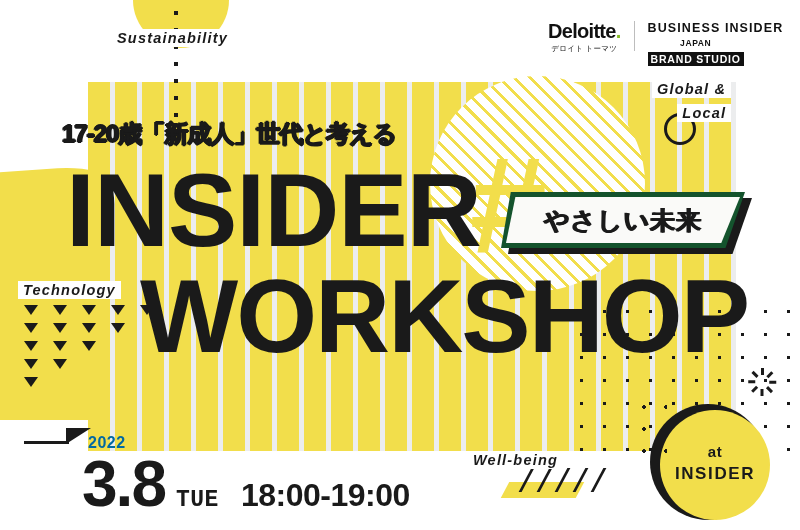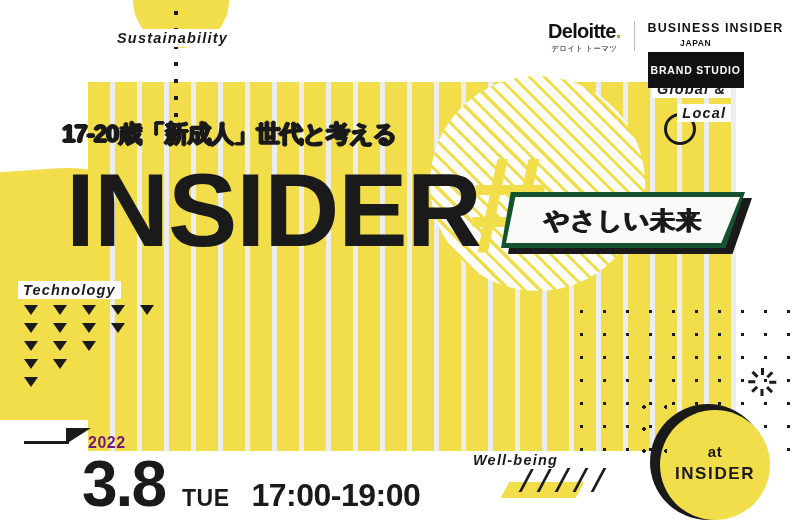--- a/index.html
+++ b/index.html
@@ -118,21 +118,21 @@
   .logos{left:548px;top:21px;z-index:12;display:flex;align-items:flex-start;gap:13px;}
   .deloitte{display:flex;flex-direction:column;align-items:center;}
   .deloitte-main{font-size:20px;font-weight:700;color:#111;letter-spacing:-.7px;line-height:1;}
   .deloitte-main .dot{color:#86BC25;}
   .deloitte-sub{font-size:7.5px;font-weight:400;color:#111;letter-spacing:.3px;margin-top:3px;}
   .vrule{width:1px;height:30px;background:#bdbdbd;}
   .bi{display:flex;flex-direction:column;align-items:flex-start;}
   .bi-top{font-size:12.5px;font-weight:700;color:#111;letter-spacing:1.1px;line-height:1.2;}
   .bi-row{display:flex;align-items:center;gap:4px;margin-top:2px;flex-direction:column;}
   .bi-jp{font-size:8.5px;font-weight:700;color:#111;letter-spacing:.6px;}
-  .bi-brand{font-size:10.5px;font-weight:700;color:#fff;background:#111;padding:12px 3px;letter-spacing:.8px;}
+  .bi-brand{font-size:10.5px;font-weight:700;color:#fff;background:#111;padding:1px 3px;letter-spacing:.8px;}
 
   
   .kicker{
     left:62px;top:118px;z-index:10;
     font-size:24px;font-weight:900;color:#1a1a1a;letter-spacing:-1px;
     white-space:nowrap;
     text-shadow:
       1.2px 0 0 #1a1a1a,-1.2px 0 0 #1a1a1a,0 1.2px 0 #1a1a1a,0 -1.2px 0 #1a1a1a;
   }
   .bigword{
@@ -167,24 +167,24 @@
     position:absolute;z-index:11;color:#1a1a1a;font-weight:700;font-style:italic;
     letter-spacing:1.2px;font-size:14.5px;
   }
   .kw-sus{left:112px;top:30px;}
   .kw-glo{left:652px;top:78px;text-align:right;line-height:1.65;}
   .kw-tec{left:18px;top:282px;}
   .kw-wel{left:468px;top:452px;}
   .kw-bg{background:#ffffff;padding:1px 5px;}
 
   
-  .date-year{left:88px;top:434px;z-index:11;font-size:16px;font-weight:700;color:#701a75;letter-spacing:.5px;text-align:center;}
+  .date-year{left:88px;top:434px;z-index:11;font-size:16px;font-weight:700;color:#0369a1;letter-spacing:.5px;text-align:center;}
   .date-main{left:82px;top:452px;z-index:11;display:flex;align-items:baseline;}
   .d-num{font-size:64px;font-weight:700;color:#1a1a1a;letter-spacing:-2px;line-height:1;}
-  .d-dow{font-size:23px;font-weight:700;color:#1a1a1a;letter-spacing:.5px;margin-left:17px;}
+  .d-dow{font-size:23px;font-weight:700;color:#1a1a1a;letter-spacing:.5px;margin-left:11px;font-family:Liberation Mono, monospace;}
   .d-time{font-size:32px;font-weight:700;color:#1a1a1a;letter-spacing:-.5px;margin-left:22px;}
 </style>
 </head>
 <body>
 
 <div id="stage">
 
   <div class="layer semicircle"></div>
   <div class="layer blob"></div>
   <div class="layer blob2"></div>
@@ -262,41 +262,42 @@
       <div class="bi-top">BUSINESS INSIDER</div>
       <div class="bi-row">
         <span class="bi-jp">JAPAN</span>
         <span class="bi-brand">BRAND STUDIO</span>
       </div>
     </div>
   </div>
 
   <div class="layer kicker">17-20歳「新成人」世代と考える</div>
   <div class="bigword w-future">INSIDER</div>
+  <div class="bigword w-workshop">WORKSHOP</div>
 
   <div class="layer ribbon-shadow"></div>
   <div class="layer ribbon-border">
     <div class="ribbon-fill">
       <span class="ribbon-text">やさしい未来</span>
     </div>
   </div>
 
   <div class="kw kw-sus"><span class="kw-bg">Sustainability</span></div>
   <div class="kw kw-glo">
     <div style="text-align:right"><span class="kw-bg">Global &amp;</span></div>
     <div style="text-align:right"><span class="kw-bg">Local</span></div>
   </div>
   <div class="kw kw-tec"><span class="kw-bg">Technology</span></div>
   <div class="kw kw-wel"><span class="kw-bg">Well-being</span></div>
 
   <div class="layer date-year">2022</div>
   <div class="layer date-main">
     <span class="d-num">3.8</span>
     <span class="d-dow">TUE</span>
-    <span class="d-time">17:00-19:00</span>
+    <span class="d-time">18:00-19:00</span>
   </div>
 
   <div class="layer online-dots"></div>
   <div class="layer online-ring"></div>
   <div class="layer online-dot">
     <span class="online-at">at</span>
     <span class="online-txt">INSIDER</span>
   </div>
 
 </div>

